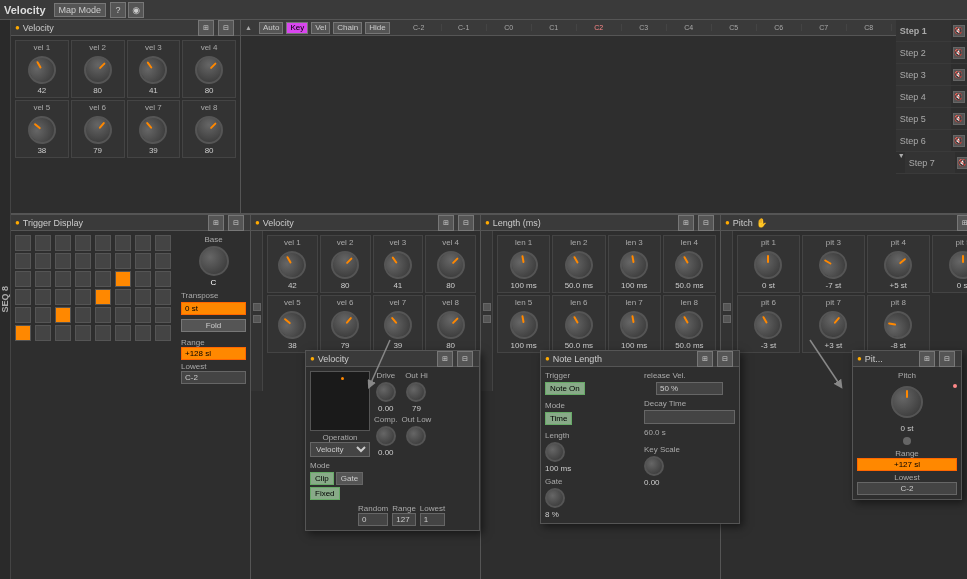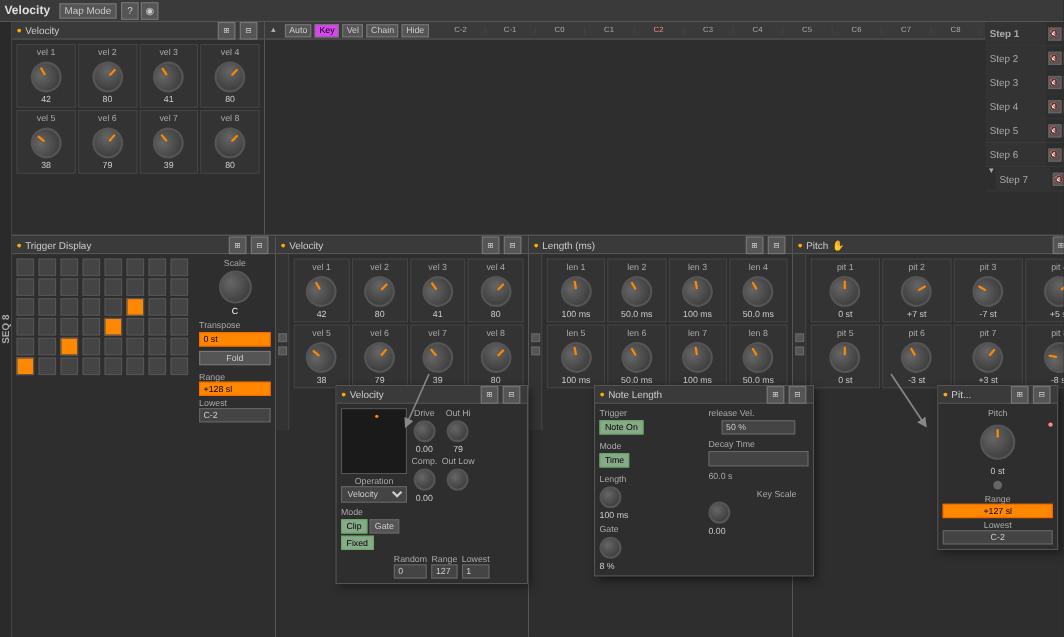--- a/index.html
+++ b/index.html
@@ -520,21 +520,21 @@
               <div class="trigger-cell"></div>
               <div class="trigger-cell"></div>
               <div class="trigger-cell"></div>
               <div class="trigger-cell"></div>
               <div class="trigger-cell"></div>
             </div>
           </div>
 
           <div style="padding:4px; width:80px;">
             <div style="text-align:center; margin-bottom:4px;">
-              <div style="font-size:8px; color:#aaa;">Scale</div>
+              <div style="font-size:8px; color:#aaa;">Base</div>
               <div style="width:30px; height:30px; border-radius:50%; background:radial-gradient(circle at 35% 35%,#666,#333); border:2px solid #555; margin:2px auto;"></div>
               <div style="font-size:8px; color:#fff;">C</div>
             </div>
             <div style="font-size:8px; color:#aaa; margin-top:4px;">Transpose</div>
             <div style="background:#f80; color:#000; font-size:8px; padding:1px 3px; border:1px solid #f60; margin:2px 0;">0 st</div>
             <button style="background:#555; border:1px solid #777; color:#ccc; font-size:8px; padding:1px 4px; cursor:pointer; width:100%; margin:2px 0;">Fold</button>
             <div style="font-size:8px; color:#aaa; margin-top:4px;">Range</div>
             <div class="range-display">+128 sl</div>
             <div style="font-size:8px; color:#aaa; margin-top:2px;">Lowest</div>
             <div style="background:#444; font-size:8px; padding:1px 3px; color:#ccc; border:1px solid #666;">C-2</div>
@@ -673,25 +673,20 @@
         <div style="display:flex; align-items:flex-start;">
           <div style="width:12px; background:#333; border-right:1px solid #444; height:160px; display:flex; flex-direction:column; align-items:center; justify-content:center; gap:4px; padding-top:4px;">
             <div style="width:8px; height:8px; background:#555; border:1px solid #666;"></div>
             <div style="width:8px; height:8px; background:#555; border:1px solid #666;"></div>
           </div>
           <div class="knob-grid" style="flex:1;">
             <div class="knob-cell">
               <span class="knob-label">pit 1</span>
               <div class="knob" style="transform:rotate(0deg);"></div>
               <span class="knob-value">0 st</span>
-            </div>
-            <div class="knob-cell">
-              <span class="knob-label">pit 2</span>
-              <div class="knob" style="transform:rotate(60deg);"></div>
-              <span class="knob-value">+7 st</span>
             </div>
             <div class="knob-cell">
               <span class="knob-label">pit 3</span>
               <div class="knob" style="transform:rotate(-60deg);"></div>
               <span class="knob-value">-7 st</span>
             </div>
             <div class="knob-cell">
               <span class="knob-label">pit 4</span>
               <div class="knob" style="transform:rotate(50deg);"></div>
               <span class="knob-value">+5 st</span>
@@ -813,21 +808,21 @@
         <div style="font-size:8px; color:#aaa; margin-top:4px;">Gate</div>
         <div class="small-knob" style="margin:2px 0;"></div>
         <div style="font-size:8px; color:#ccc;">8 %</div>
       </div>
       <div style="flex:1;">
         <div style="font-size:8px; color:#aaa;">release Vel.</div>
         <div style="font-size:8px; color:#ccc; background:#444; padding:1px 3px; border:1px solid #666; margin:2px 12px;">50 %</div>
         <div style="font-size:8px; color:#aaa; margin-top:4px;">Decay Time</div>
         <div style="font-size:8px; color:#ccc; background:#444; padding:1px 3px; border:1px solid #666; margin:2px 0; min-height:14px;"></div>
         <div style="font-size:8px; color:#aaa; margin-top:4px;">60.0 s</div>
-        <div style="font-size:8px; color:#aaa; margin-top:8px;margin-left:44px;">Key Scale</div>
+        <div style="font-size:8px; color:#aaa; margin-top:8px;">Key Scale</div>
         <div class="small-knob" style="margin:2px 0;"></div>
         <div style="font-size:8px; color:#ccc;">0.00</div>
       </div>
     </div>
   </div>
 </div>
 
 <div class="float-panel" style="right:5px; top:350px; width:110px;">
   <div class="float-header">
     <span style="color:#fa0; font-size:8px; margin-right:3px;">●</span>

